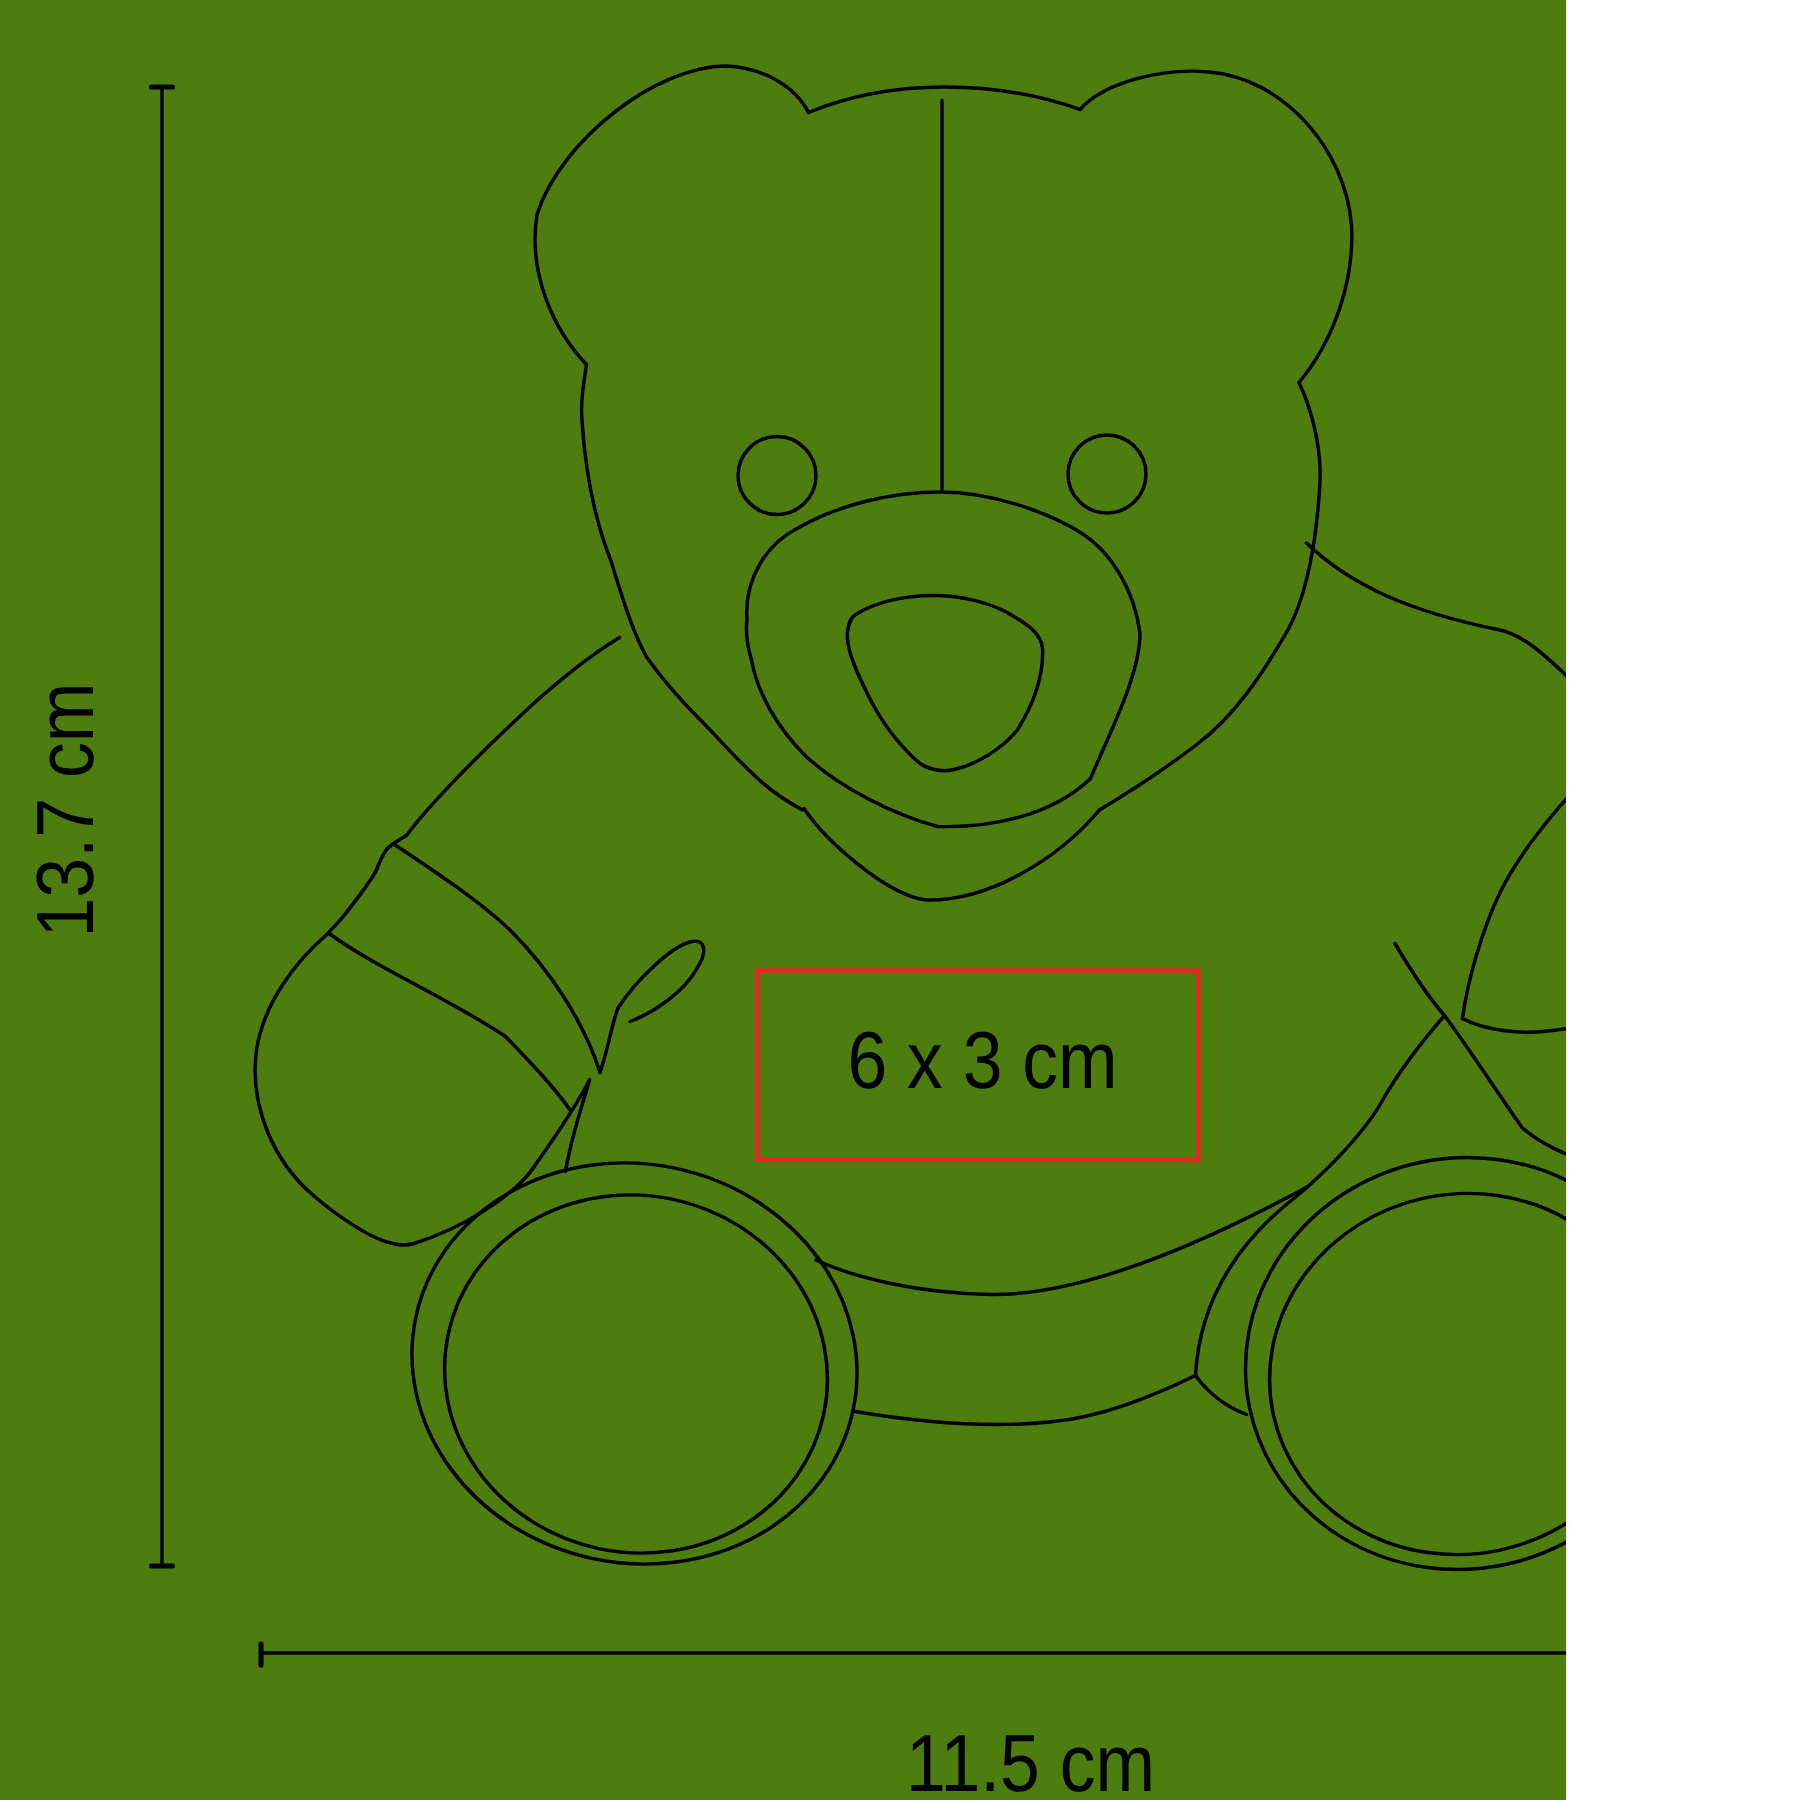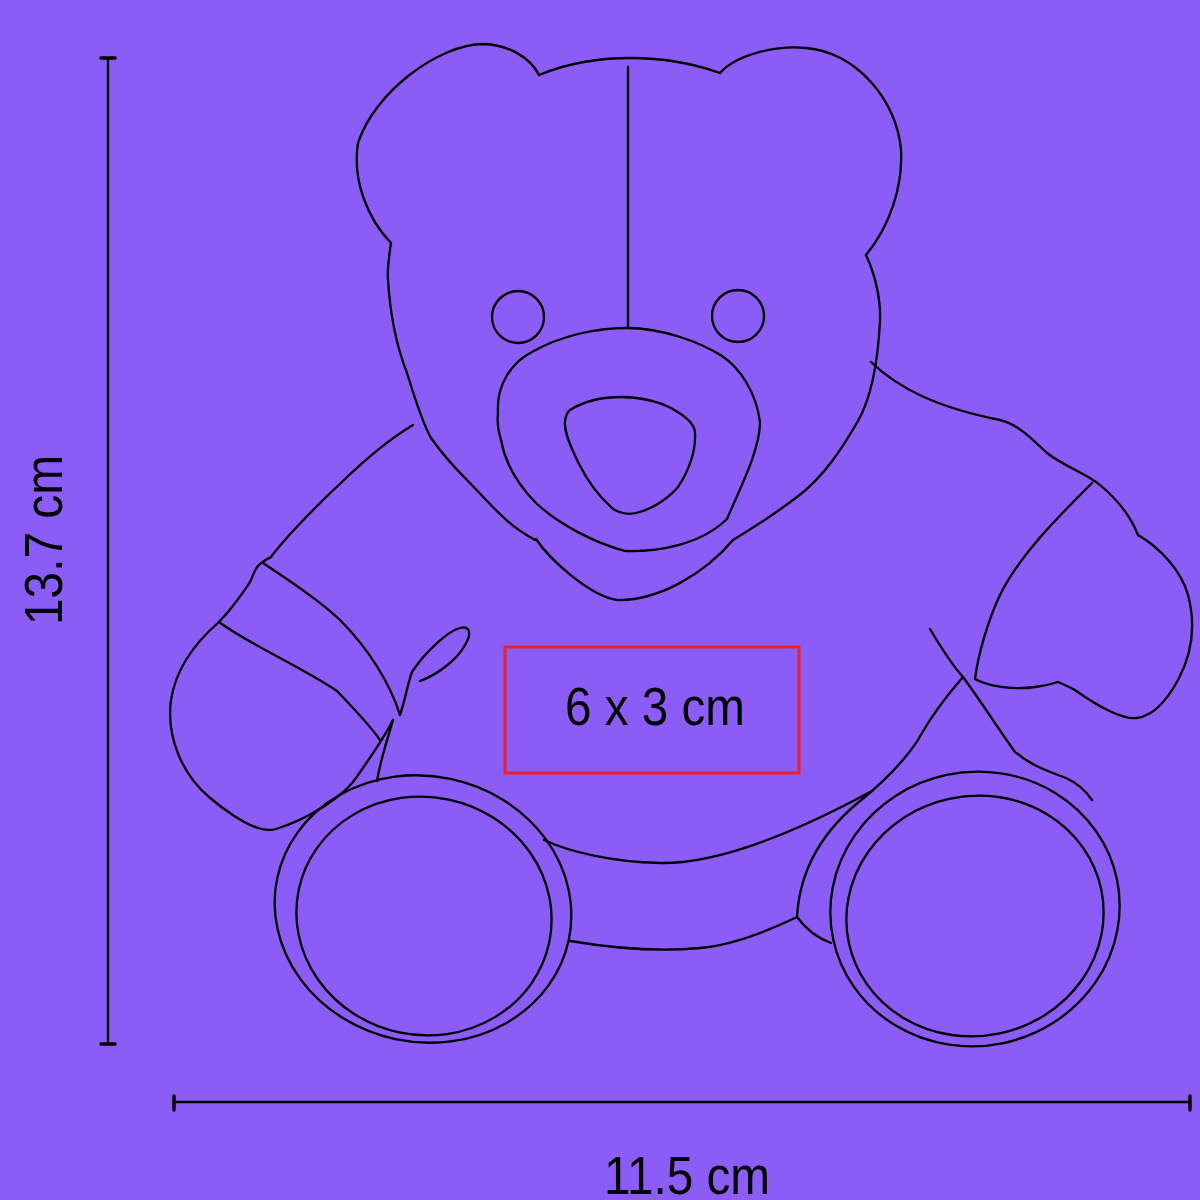--- a/index.html
+++ b/index.html
@@ -1,16 +1,16 @@
 <!DOCTYPE html>
 <html><head>
 <meta charset="utf-8">
 <style>
   html,body{margin:0;padding:0;background:#ffffff;}
-  .page{position:relative;width:1200px;height:1200px;background:#8b5cf6;overflow:hidden;}
+  .page{position:relative;width:1044px;height:1200px;background:#4d7c0f;overflow:hidden;}
   svg{position:absolute;left:0;top:0;}
   .dim{font-family:"Liberation Sans",sans-serif;font-size:54px;fill:#000000;}
 </style>
 </head>
 <body>
 <div class="page">
 <svg width="1200" height="1200" viewBox="0 0 1200 1200" fill="none" stroke="#000" stroke-width="2.3" stroke-linecap="round">
 
   <path d="M 539 75 C 530 57 508 45 484 44 C 438 44 374 93 358 143 C 352 181 368 219 391 243 C 389 256 387 268 388 280 C 390 312 396 345 407 373 C 414 395 421 420 431 438 C 441 452 453 466 466 479 C 478 491 490 505 502 516 C 513 527 524 534 535 540"></path>
 

